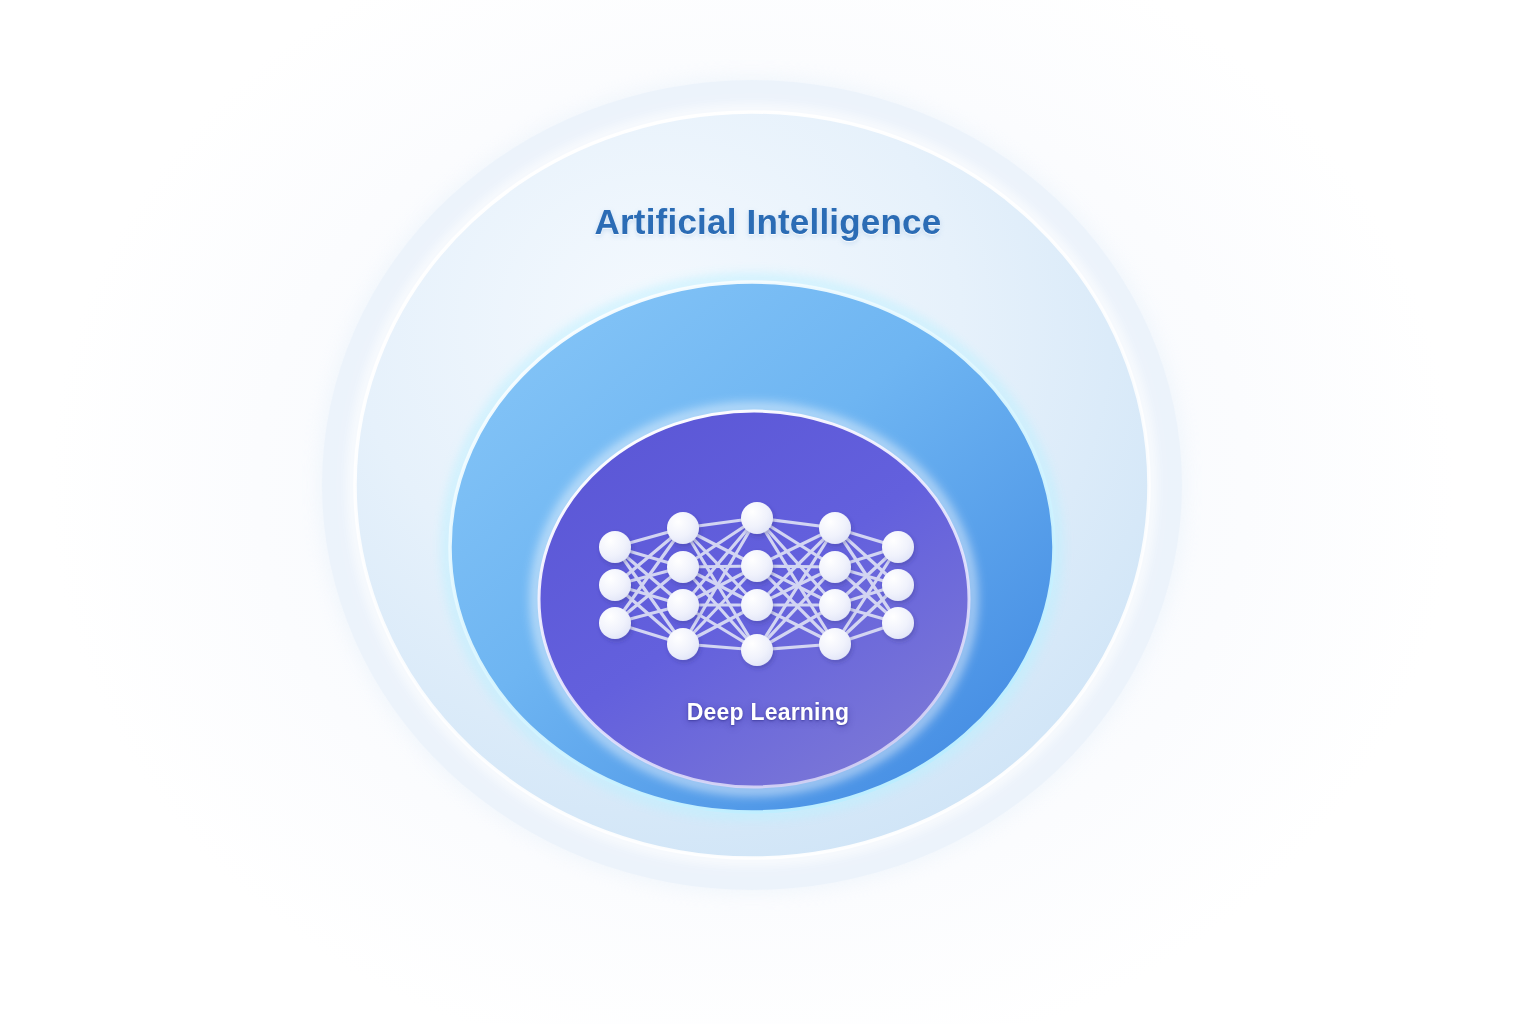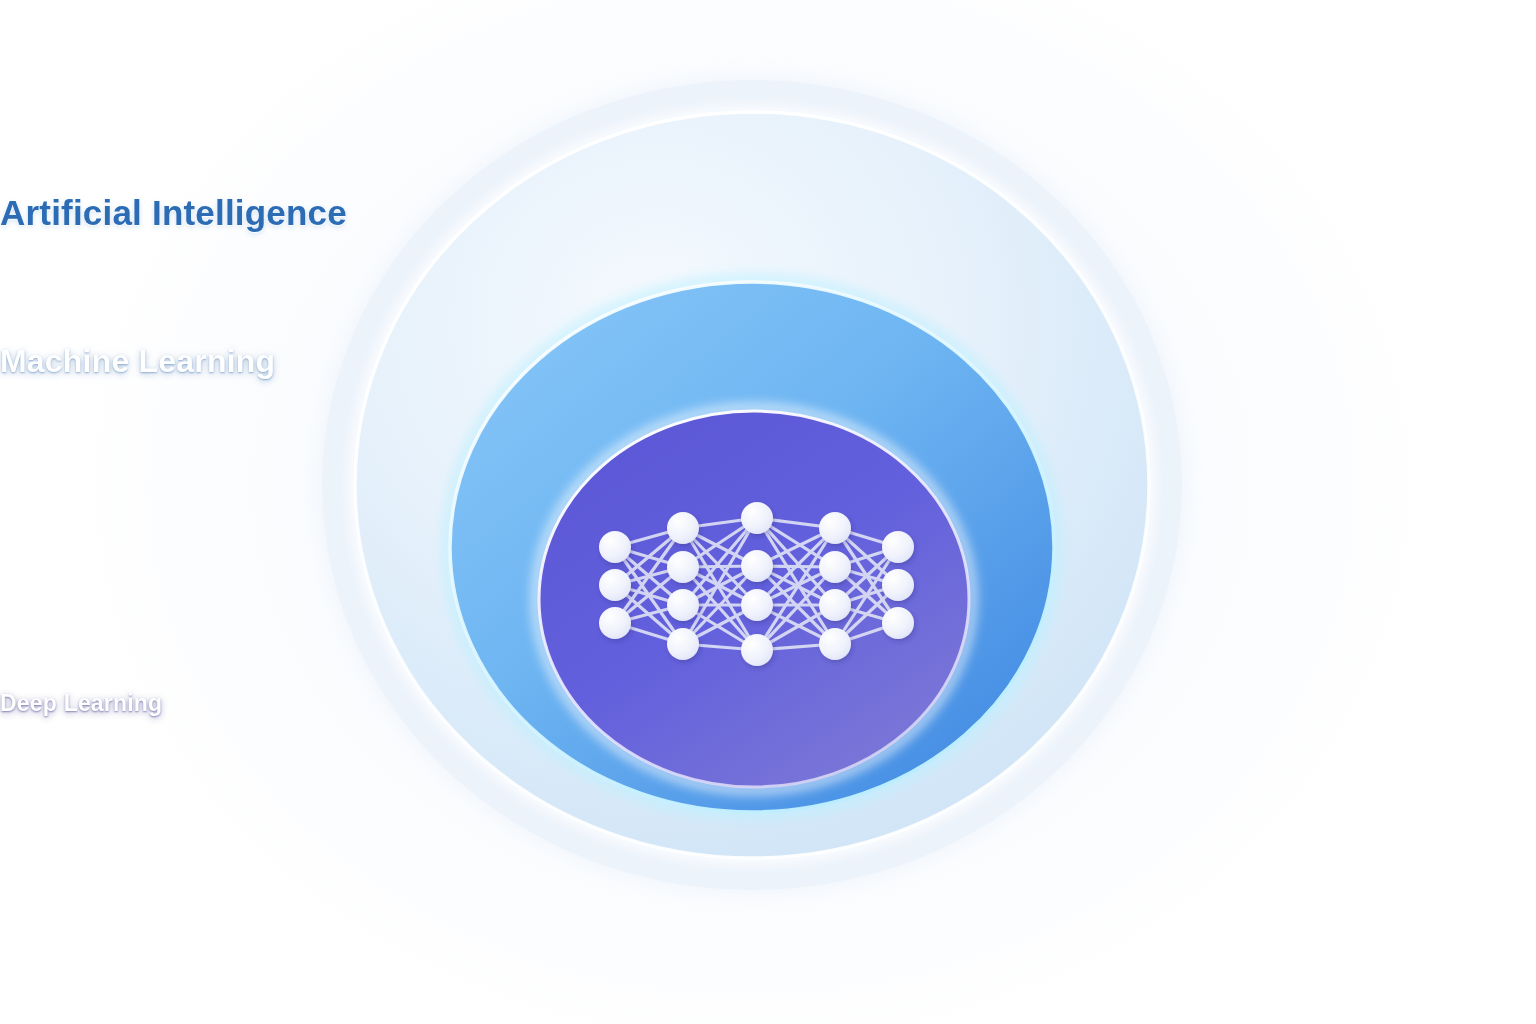--- a/index.html
+++ b/index.html
@@ -23,24 +23,26 @@
       linear-gradient(135deg, #fdfdff 0%, #ffffff 100%);
   }
   #diagram {
     position: absolute;
     inset: 0;
     width: 1536px;
     height: 1024px;
   }
   .label {
     position: absolute;
+    text-align: center;
     white-space: nowrap;
     user-select: none;
     font-weight: bold;
     letter-spacing: 0.2px;
+    margin-top: 9px;
   }
   #ai-label {
     left: 0;
     right: 0;
     top: 193px;
     font-size: 35px;
     color: #2b6cb5;
     text-shadow: 0 1px 1px rgba(255,255,255,0.95), 0 2px 5px rgba(120,170,220,0.35);
   }
   #ml-label {
@@ -209,17 +211,16 @@
         <circle cx="835" cy="605" r="16" fill="url(#nodeFill)" filter="url(#nodeShadow)"></circle>
         <circle cx="835" cy="644" r="16" fill="url(#nodeFill)" filter="url(#nodeShadow)"></circle>
         <circle cx="898" cy="547" r="16" fill="url(#nodeFill)" filter="url(#nodeShadow)"></circle>
         <circle cx="898" cy="585" r="16" fill="url(#nodeFill)" filter="url(#nodeShadow)"></circle>
         <circle cx="898" cy="623" r="16" fill="url(#nodeFill)" filter="url(#nodeShadow)"></circle>
       </g>
   </svg>
 
   <div class="label" id="ai-label">Artificial Intelligence</div>
 
-  <div class="label" id="ml-label">Machine Learning</div>
 
   <div class="label" id="dl-label">Deep Learning</div>
 
 </div>
 
 </body></html>

